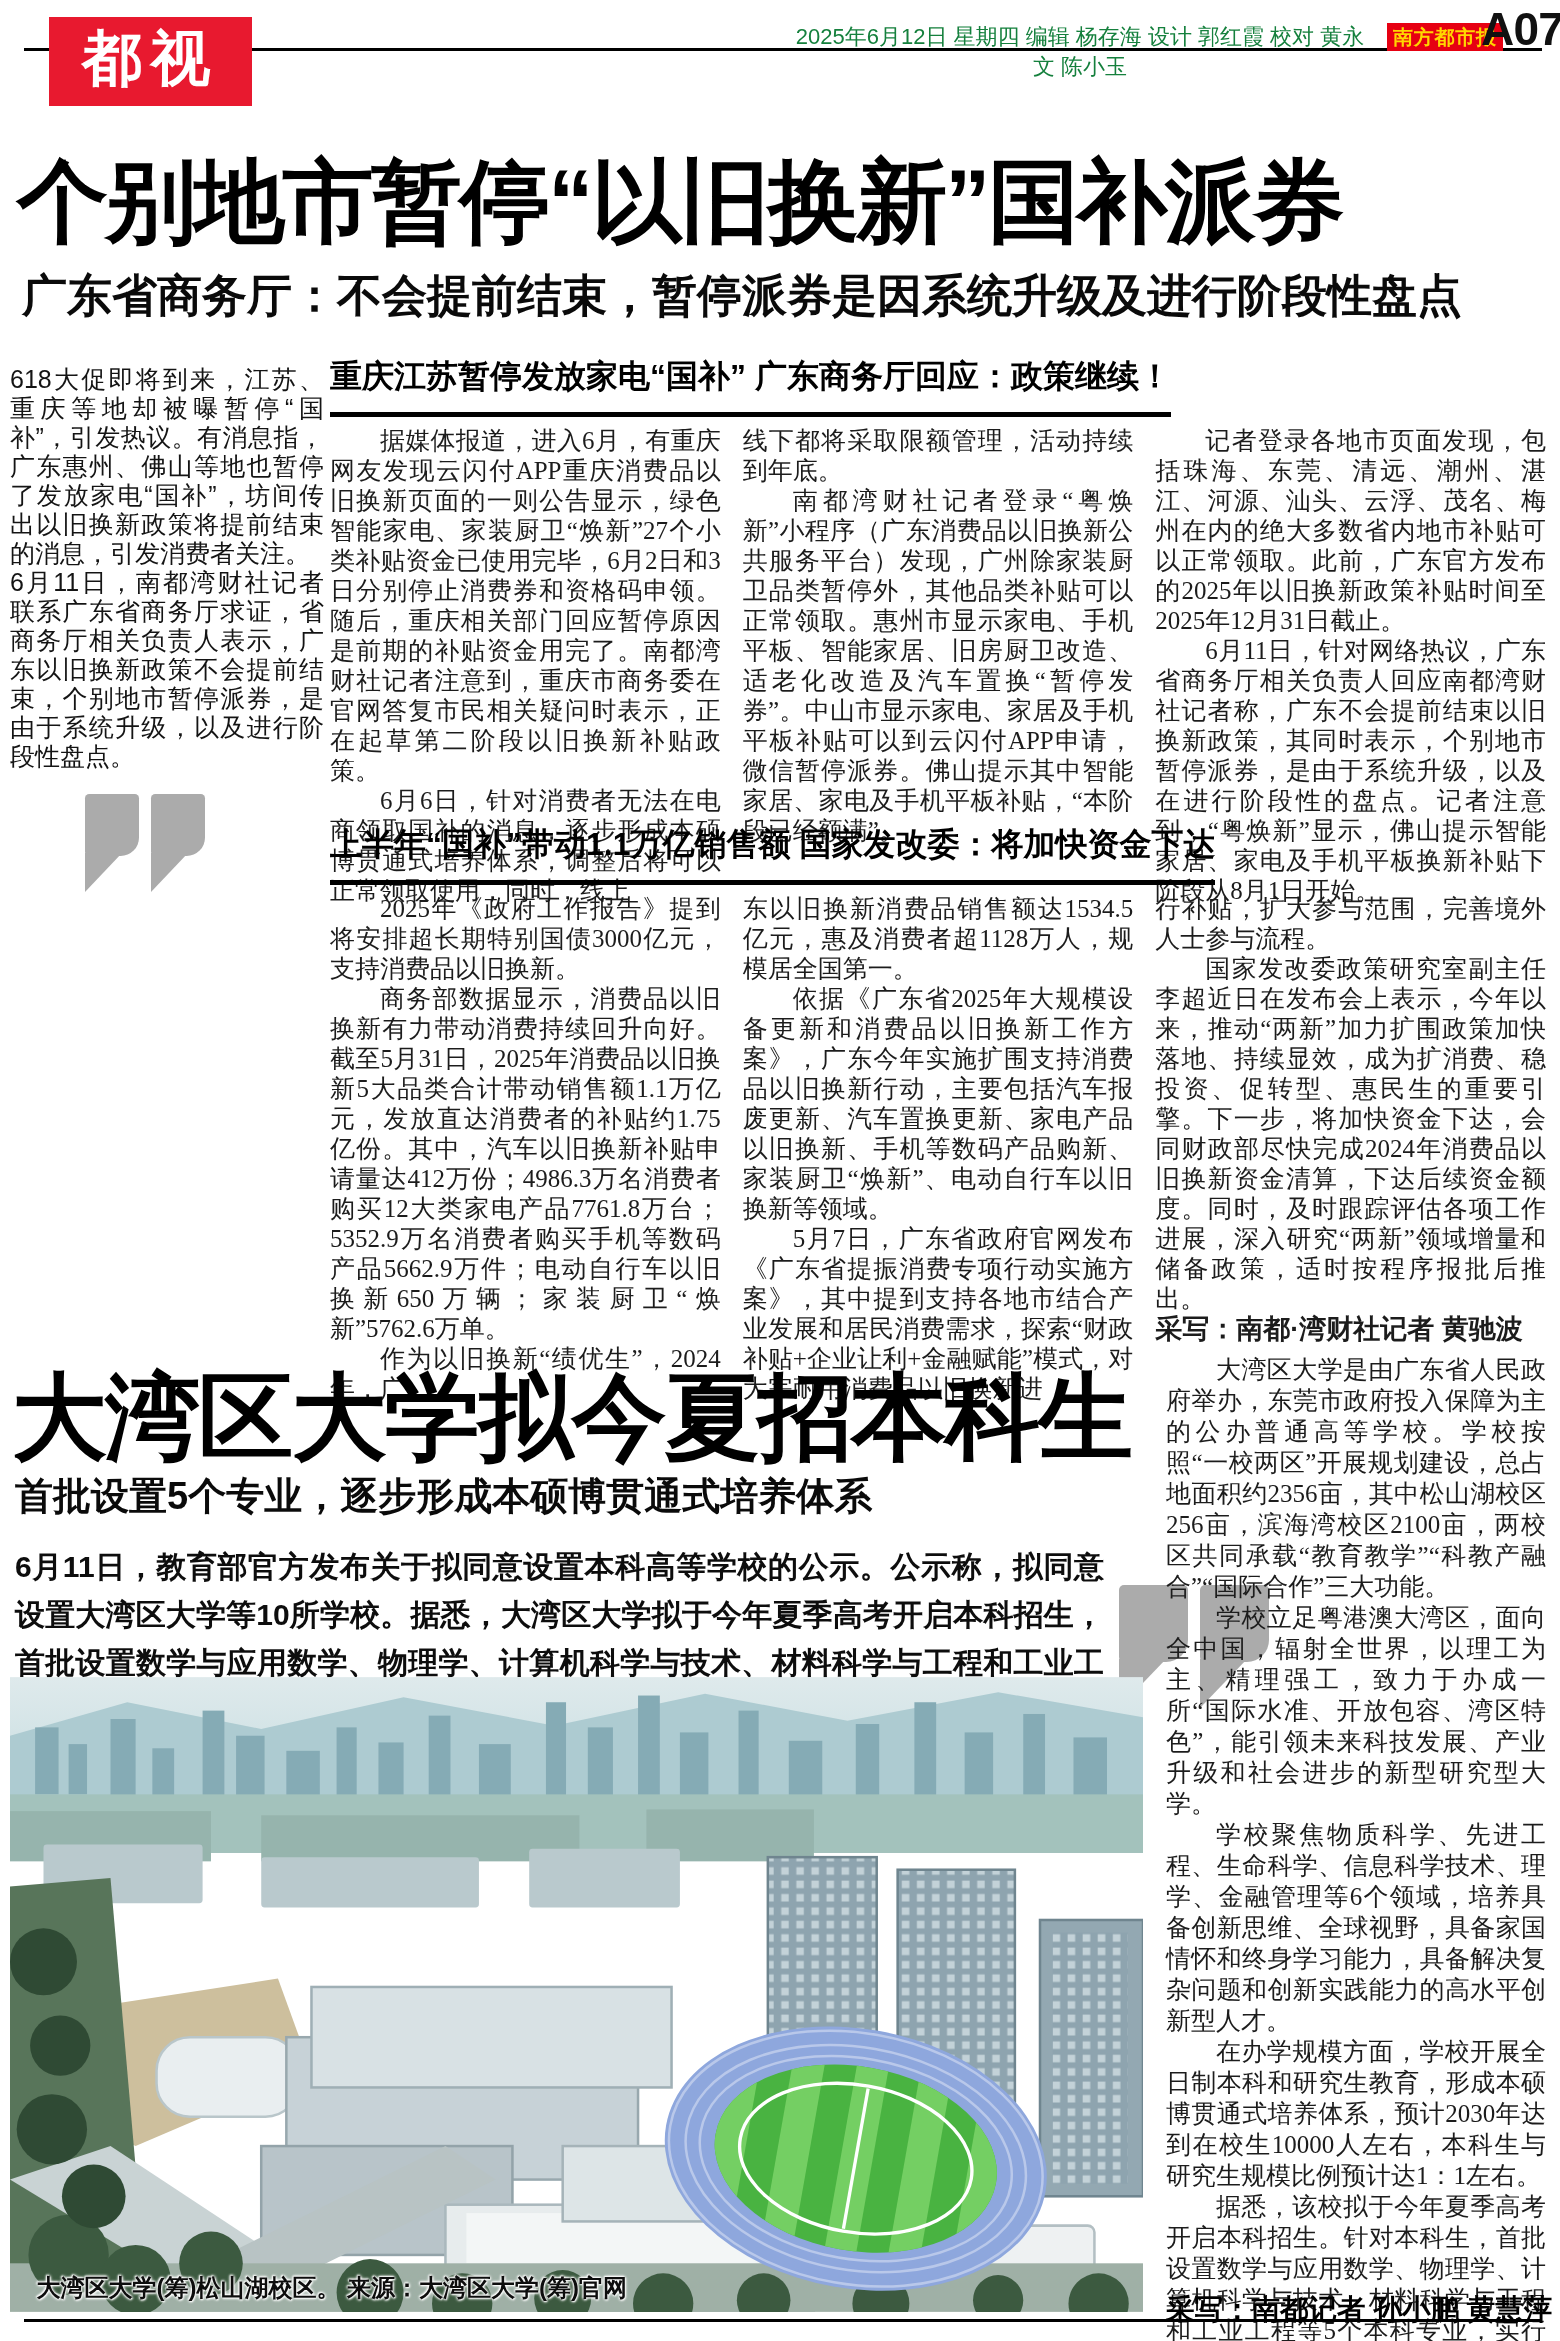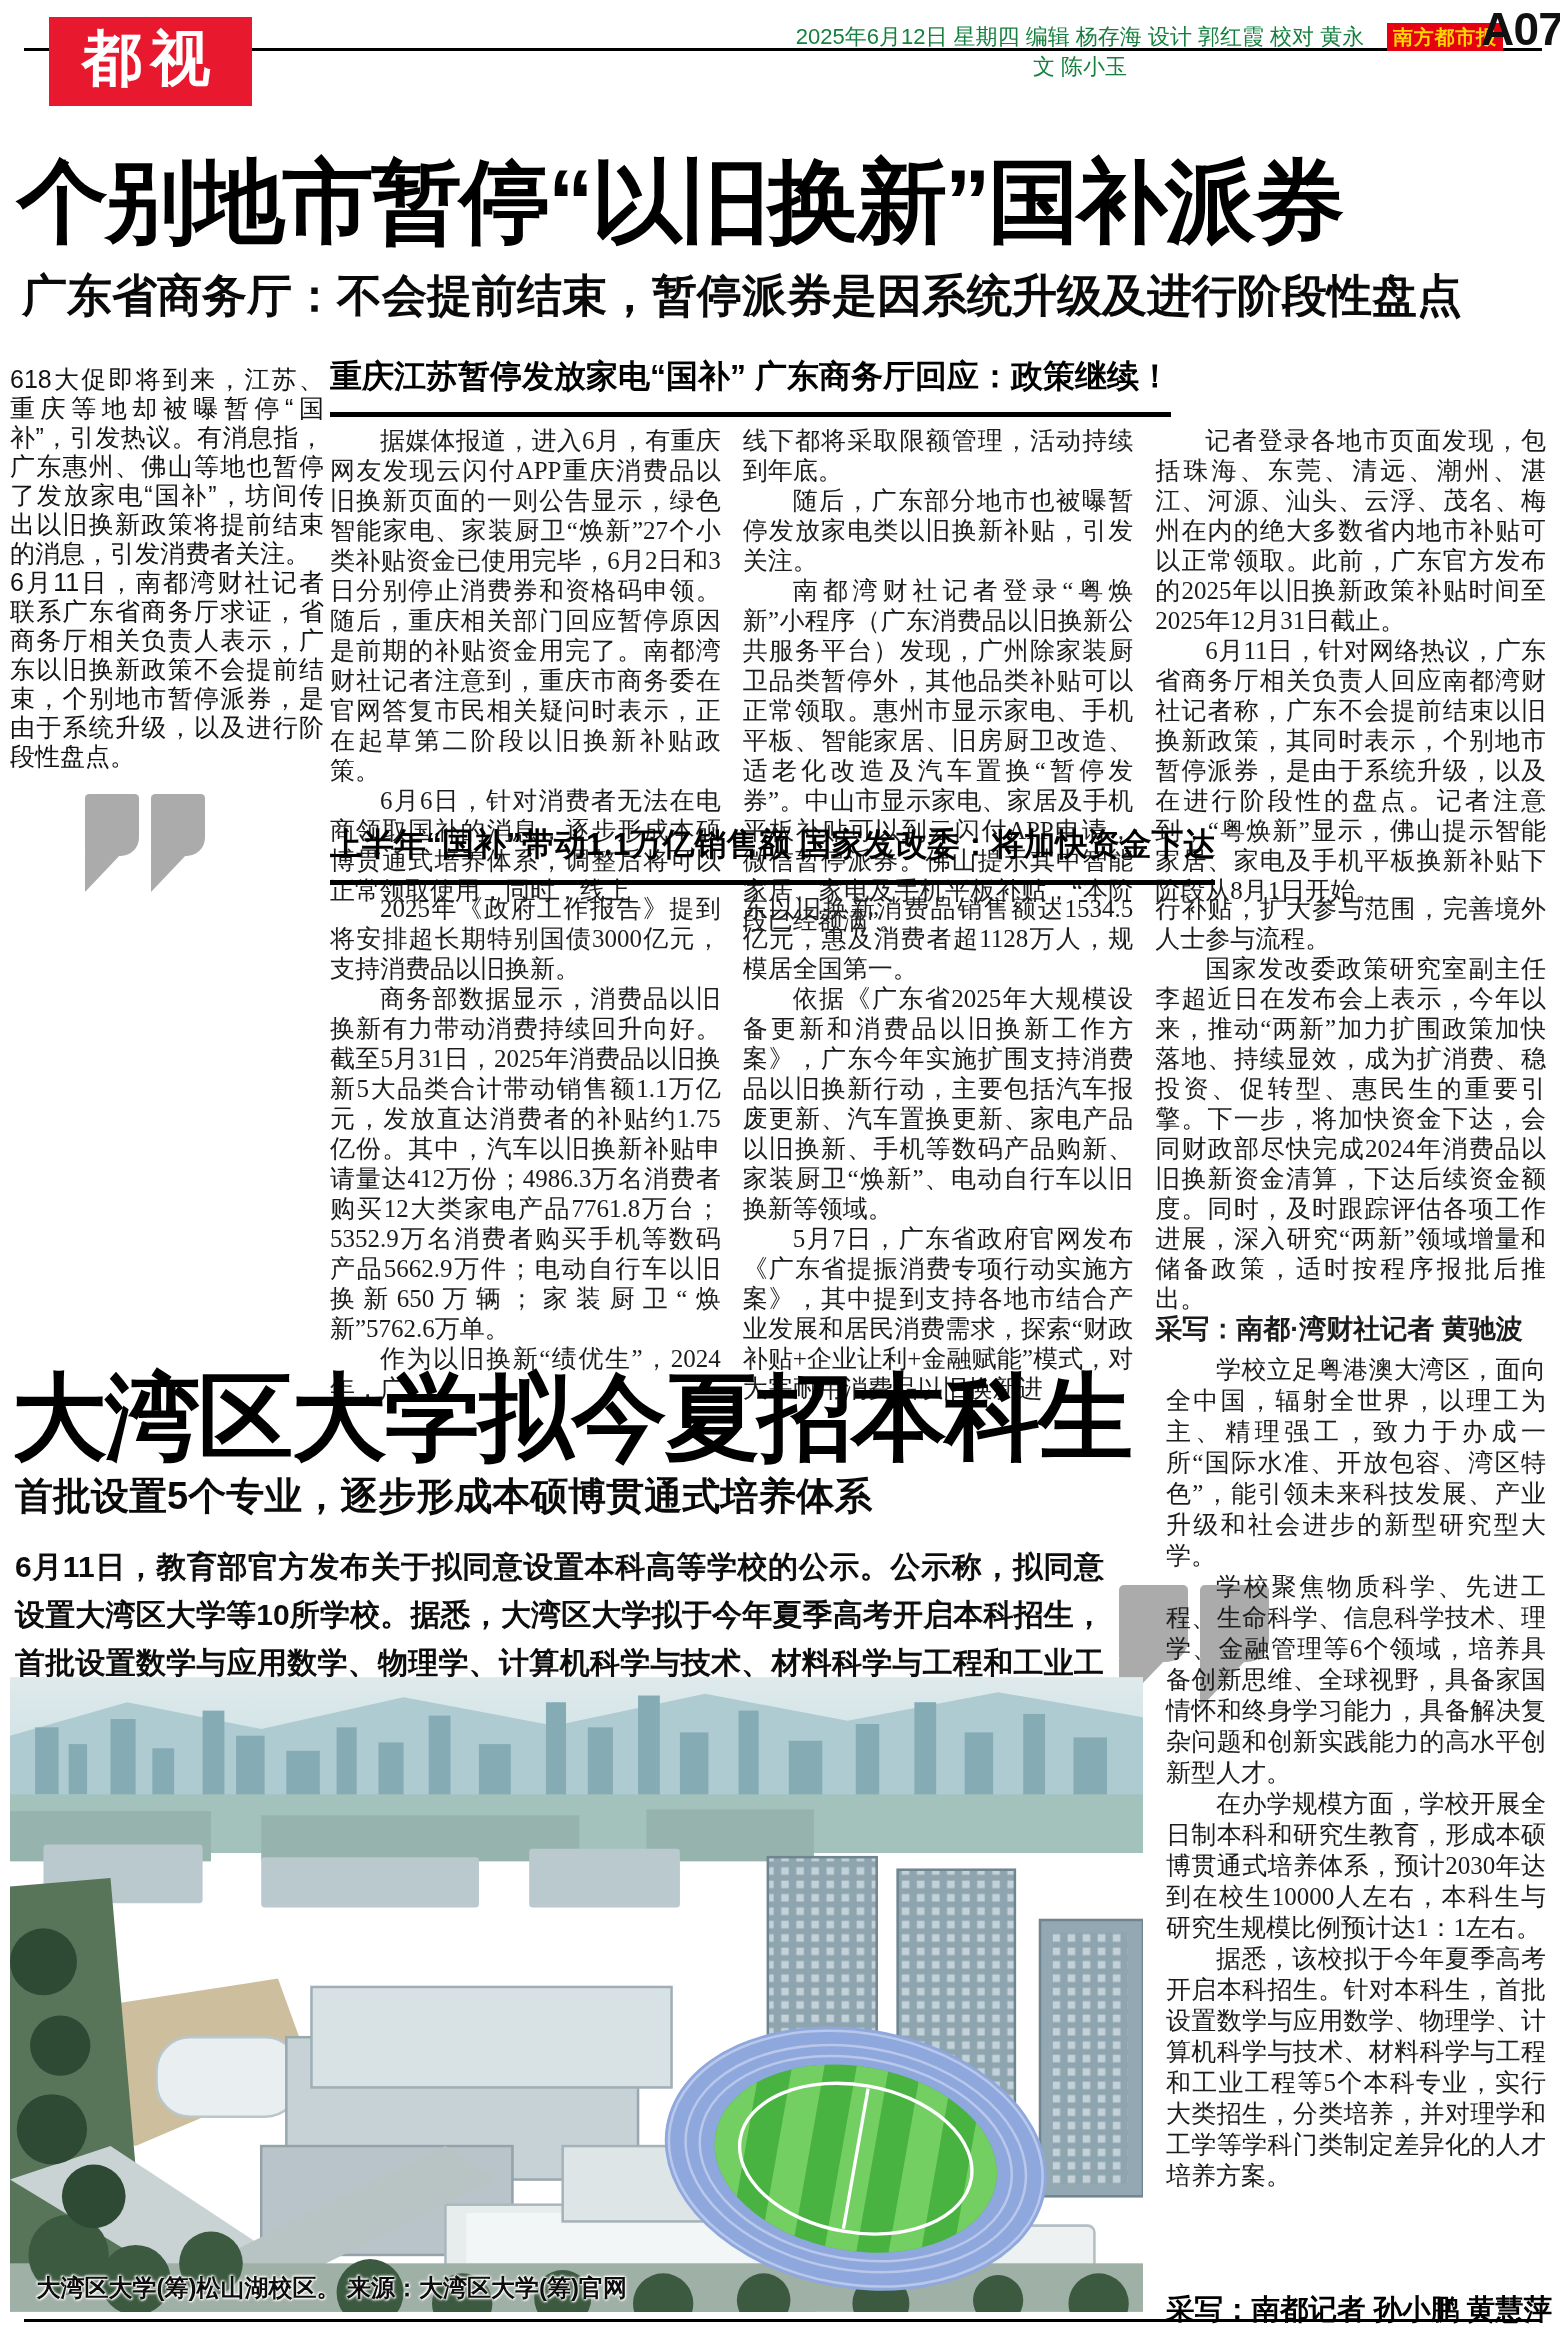--- a/index.html
+++ b/index.html
@@ -88,21 +88,20 @@
 
   <div class="subart" id="sub1">
     <div class="subhead">重庆江苏暂停发放家电“国补”  广东商务厅回应：政策继续！</div>
     <div class="cols">
       <div class="col">
         <p class="ind">据媒体报道，进入6月，有重庆网友发现云闪付APP重庆消费品以旧换新页面的一则公告显示，绿色智能家电、家装厨卫“焕新”27个小类补贴资金已使用完毕，6月2日和3日分别停止消费券和资格码申领。随后，重庆相关部门回应暂停原因是前期的补贴资金用完了。南都湾财社记者注意到，重庆市商务委在官网答复市民相关疑问时表示，正在起草第二阶段以旧换新补贴政策。</p>
         <p class="ind">6月6日，针对消费者无法在电商领取国补的消息，逐步形成本硕博贯通式培养体系，调整后将可以正常领取使用，同时，线上</p>
       </div>
       <div class="col">
         <p>线下都将采取限额管理，活动持续到年底。</p>
-        <p class="ind">随后，广东部分地市也被曝暂停发放家电类以旧换新补贴，引发关注。</p>
         <p class="ind">南都湾财社记者登录“粤焕新”小程序（广东消费品以旧换新公共服务平台）发现，广州除家装厨卫品类暂停外，其他品类补贴可以正常领取。惠州市显示家电、手机平板、智能家居、旧房厨卫改造、适老化改造及汽车置换“暂停发券”。中山市显示家电、家居及手机平板补贴可以到云闪付APP申请，微信暂停派券。佛山提示其中智能家居、家电及手机平板补贴，“本阶段已经额满”。</p>
       </div>
       <div class="col">
         <p class="ind">记者登录各地市页面发现，包括珠海、东莞、清远、潮州、湛江、河源、汕头、云浮、茂名、梅州在内的绝大多数省内地市补贴可以正常领取。此前，广东官方发布的2025年以旧换新政策补贴时间至2025年12月31日截止。</p>
         <p class="ind">6月11日，针对网络热议，广东省商务厅相关负责人回应南都湾财社记者称，广东不会提前结束以旧换新政策，其同时表示，个别地市暂停派券，是由于系统升级，以及在进行阶段性的盘点。记者注意到，“粤焕新”显示，佛山提示智能家居、家电及手机平板换新补贴下阶段从8月1日开始。</p>
       </div>
     </div>
   </div>
 
   <div class="subart" id="sub2">
@@ -247,20 +246,21 @@
           <rect x="1144" y="465" width="38" height="230" fill="#74cf63"></rect>
         </g>
         <ellipse cx="1010" cy="575" rx="140" ry="88" fill="none" stroke="#ffffff" stroke-width="4"></ellipse>
         <line x1="1010" y1="490" x2="1010" y2="660" stroke="#ffffff" stroke-width="4"></line>
       </g>
     </svg>
     <div id="photo-caption">大湾区大学(筹)松山湖校区。  来源：大湾区大学(筹)官网</div>
   </div>
 
   <div id="uni-col">
+    <p>大湾区大学是由广东省人民政府举办，东莞市政府投入保障为主的公办普通高等学校。学校按照“一校两区”开展规划建设，总占地面积约2356亩，其中松山湖校区256亩，滨海湾校区2100亩，两校区共同承载“教育教学”“科教产融合”“国际合作”三大功能。</p>
     <p>学校立足粤港澳大湾区，面向全中国，辐射全世界，以理工为主、精理强工，致力于办成一所“国际水准、开放包容、湾区特色”，能引领未来科技发展、产业升级和社会进步的新型研究型大学。</p>
     <p>学校聚焦物质科学、先进工程、生命科学、信息科学技术、理学、金融管理等6个领域，培养具备创新思维、全球视野，具备家国情怀和终身学习能力，具备解决复杂问题和创新实践能力的高水平创新型人才。</p>
     <p>在办学规模方面，学校开展全日制本科和研究生教育，形成本硕博贯通式培养体系，预计2030年达到在校生10000人左右，本科生与研究生规模比例预计达1：1左右。</p>
     <p>据悉，该校拟于今年夏季高考开启本科招生。针对本科生，首批设置数学与应用数学、物理学、计算机科学与技术、材料科学与工程和工业工程等5个本科专业，实行大类招生，分类培养，并对理学和工学等学科门类制定差异化的人才培养方案。</p>
   </div>
   <div id="uni-byline">采写：南都记者  孙小鹏  黄慧萍</div>
 
   <div class="hrule" id="rule-bottom"></div>
 </div>
 

